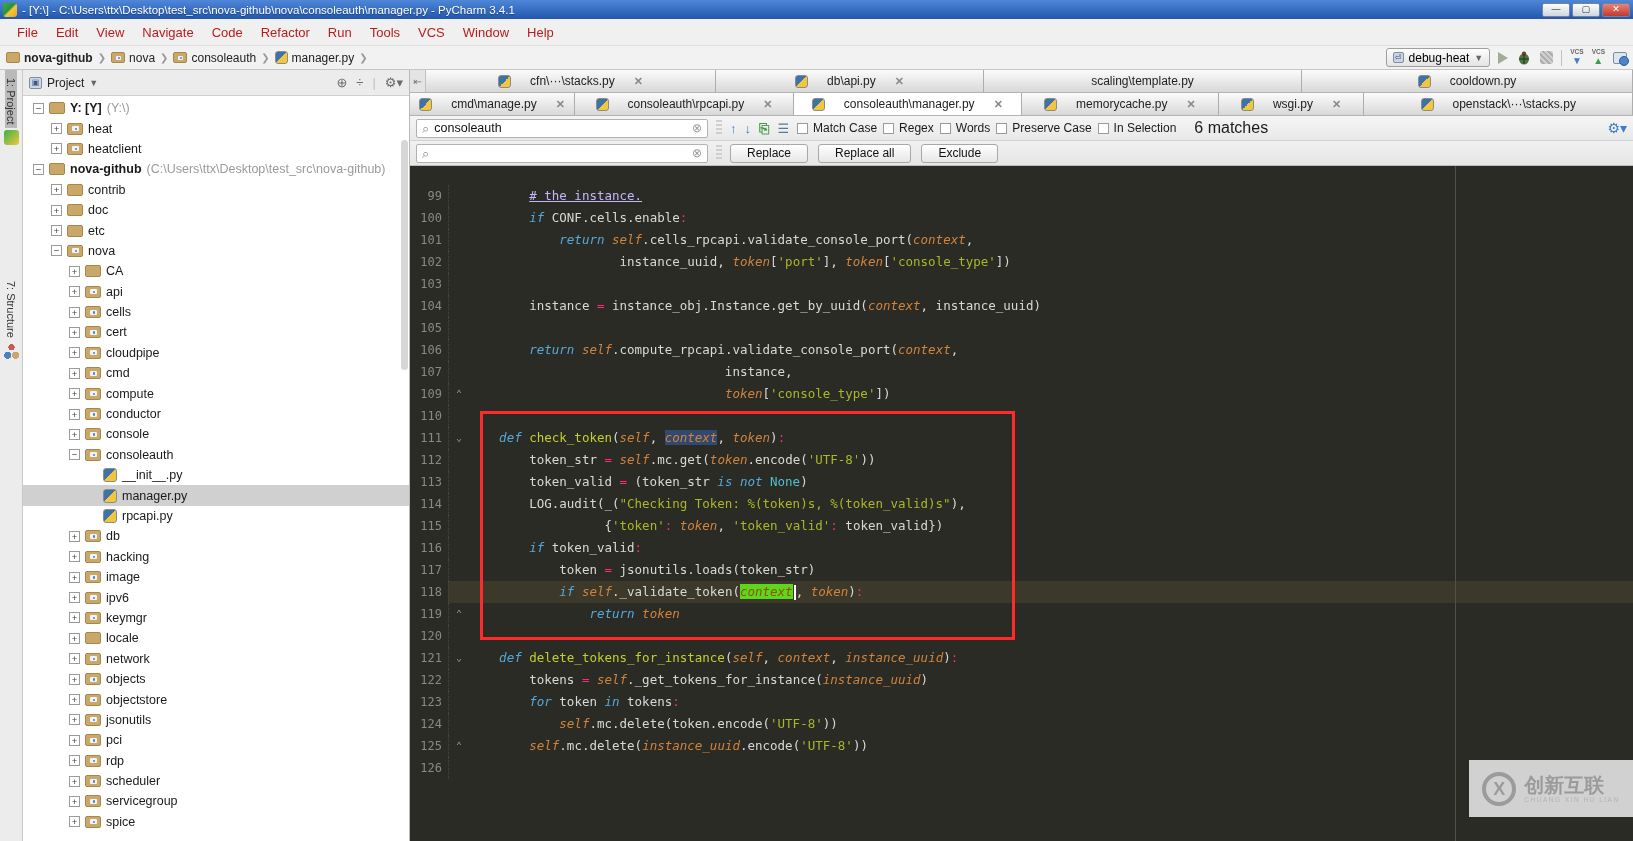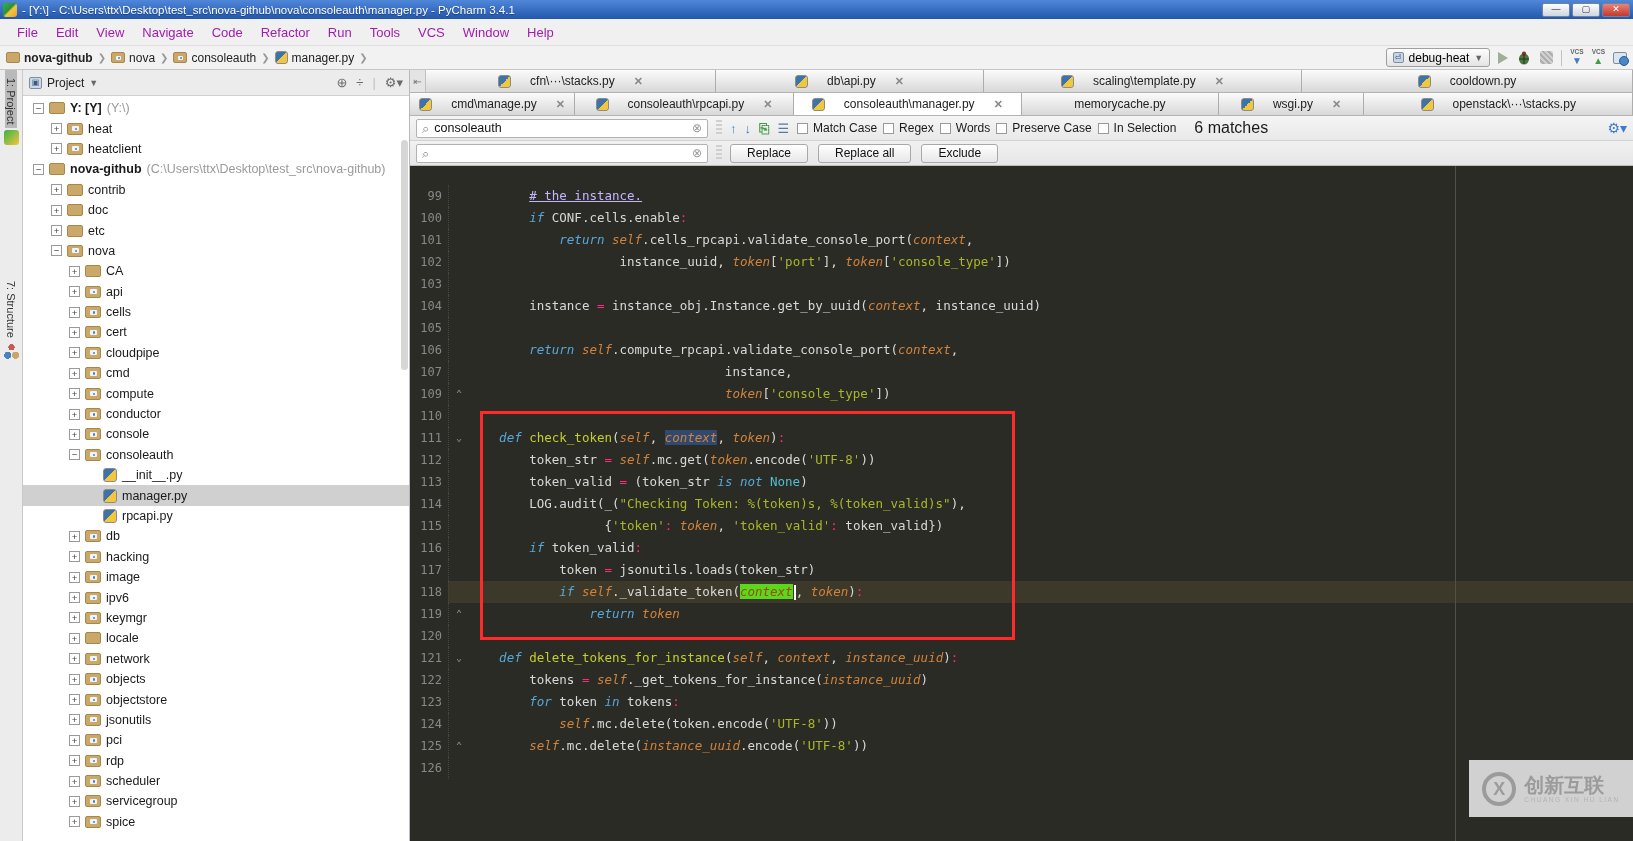--- a/index.html
+++ b/index.html
@@ -10,21 +10,21 @@
   
   .titlebar { height:19px; background:linear-gradient(#4f87d9,#2257ac); display:flex; align-items:center; padding:0 3px; color:#fff; }
   .app-icon { width:14px; height:14px; border-radius:3px; background:linear-gradient(135deg,#35b24a 0%,#2a8f3f 45%,#f5c63c 55%,#e8a42a 100%); margin-right:5px; flex:0 0 auto; }
   .title-text { font-size:11.5px; white-space:nowrap; text-shadow:0 1px 1px rgba(0,0,0,.4); flex:1; }
   .winbtns { display:flex; gap:2px; }
   .winbtn { width:28px; height:14px; border:1px solid #6e84a0; border-radius:2px; background:linear-gradient(#fdfdfd,#cfd6de); color:#333; font-size:9px; line-height:11px; text-align:center; }
   .winbtn.close { background:linear-gradient(#e98379,#c23a2c); color:#fff; }
 
   
   .menubar { height:27px; background:#f0f0f0; border-bottom:1px solid #e0e0e0; display:flex; align-items:center; padding-left:8px; }
-  .menu-item { padding:16px 9px; font-size:13px; color:#a21caf; }
+  .menu-item { padding:16px 9px; font-size:13px; color:#b91c1c; }
 
   
   .navbar { height:24px; background:#f2f2f2; border-bottom:1px solid #c6c6c6; display:flex; align-items:center; padding:0 6px; }
   .crumbs { display:flex; align-items:center; gap:3px; flex:1; }
   .crumb { display:flex; align-items:center; gap:4px; font-size:12px; color:#222; }
   .crumb.b { font-weight:bold; }
   .crumb-sep { color:#999; font-size:10px; padding:0 2px; }
   .mini-folder { width:14px; height:11px; background:#c9a86a; border:1px solid #a8884a; border-radius:2px; position:relative; }
   .mini-folder.pkg::after { content:""; position:absolute; left:4px; top:3px; width:5px; height:4px; background:#eef4fa; border-radius:1px; }
   .mini-folder.pkg::before { content:""; position:absolute; left:5.5px; top:4px; width:2px; height:2px; background:#4a82c0; border-radius:50%; z-index:2;}
@@ -433,21 +433,21 @@
       <div class="etab" style="width: 290px;">
             <span class="pyicon"></span>
             <span>cfn\···\stacks.py</span>
             <span class="x">✕</span>
           </div>
           <div class="etab" style="width: 268px;">
             <span class="pyicon"></span>
             <span>db\api.py</span>
             <span class="x">✕</span>
           </div>
-          <div class="etab" style="width: 318px;">
+          <div class="etab" style="width: 318px; flex-direction: column;">
             <span class="pyicon"></span>
             <span>scaling\template.py</span>
             <span class="x">✕</span>
           </div>
           <div class="etab" style="width: 331px;">
             <span class="pyicon"></span>
             <span>cooldown.py</span>
           </div>
         </div>
       <div class="tabrow" id="tabrow2">
@@ -459,21 +459,21 @@
           <div class="etab" style="width: 222px;">
             <span class="pyicon"></span>
             <span>consoleauth\rpcapi.py</span>
             <span class="x">✕</span>
           </div>
           <div class="etab active" style="width: 232px;">
             <span class="pyicon"></span>
             <span>consoleauth\manager.py</span>
             <span class="x">✕</span>
           </div>
-          <div class="etab" style="width: 200px; flex-direction: column;">
+          <div class="etab" style="width: 200px;">
             <span class="pyicon"></span>
             <span>memorycache.py</span>
             <span class="x">✕</span>
           </div>
           <div class="etab" style="width: 148px;">
             <span class="pyicon"></span>
             <span>wsgi.py</span>
             <span class="x">✕</span>
           </div>
           <div class="etab" style="width: 273px;">

